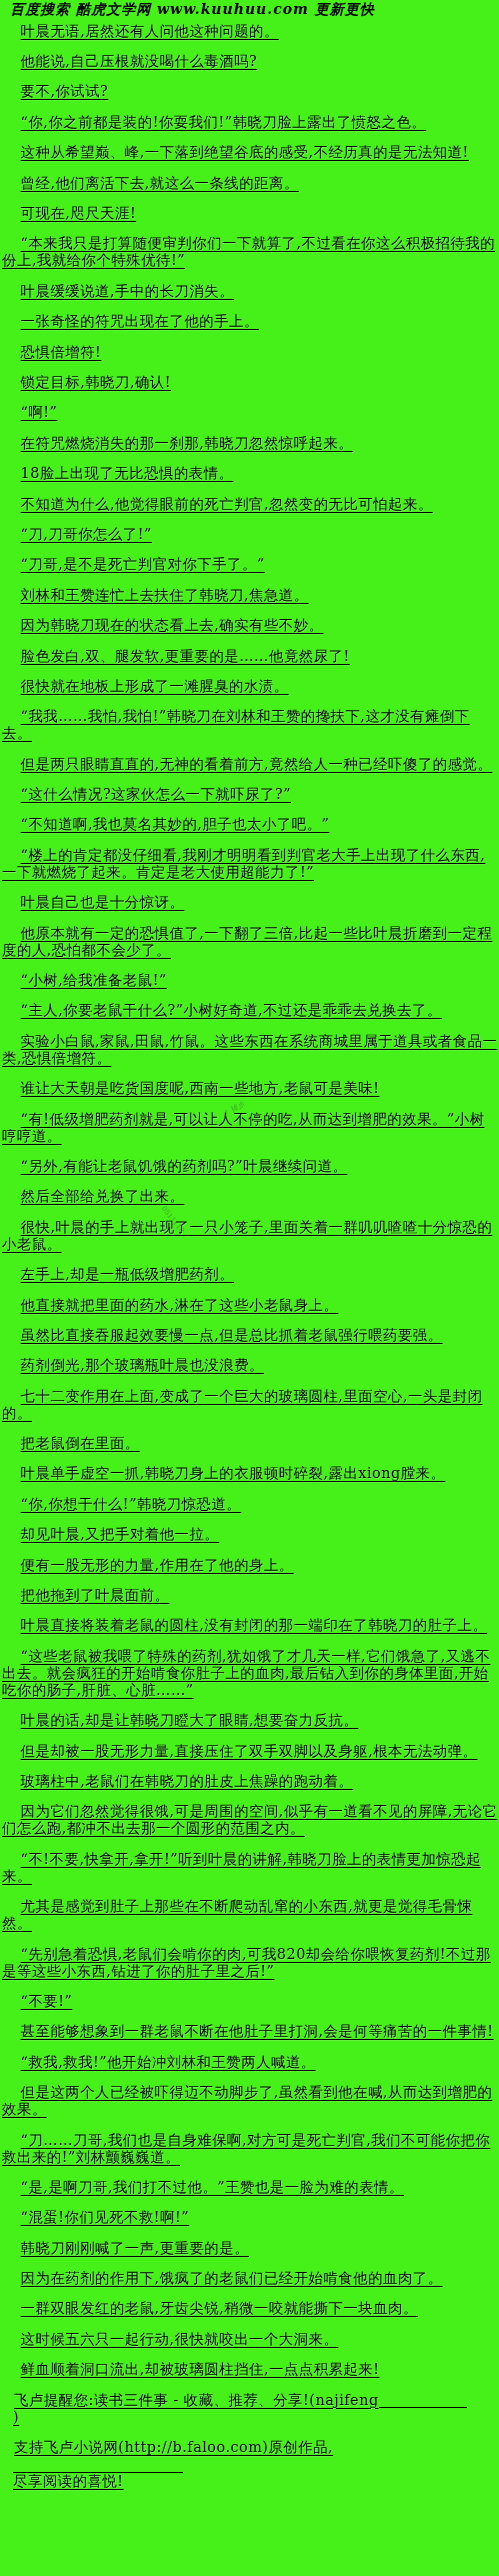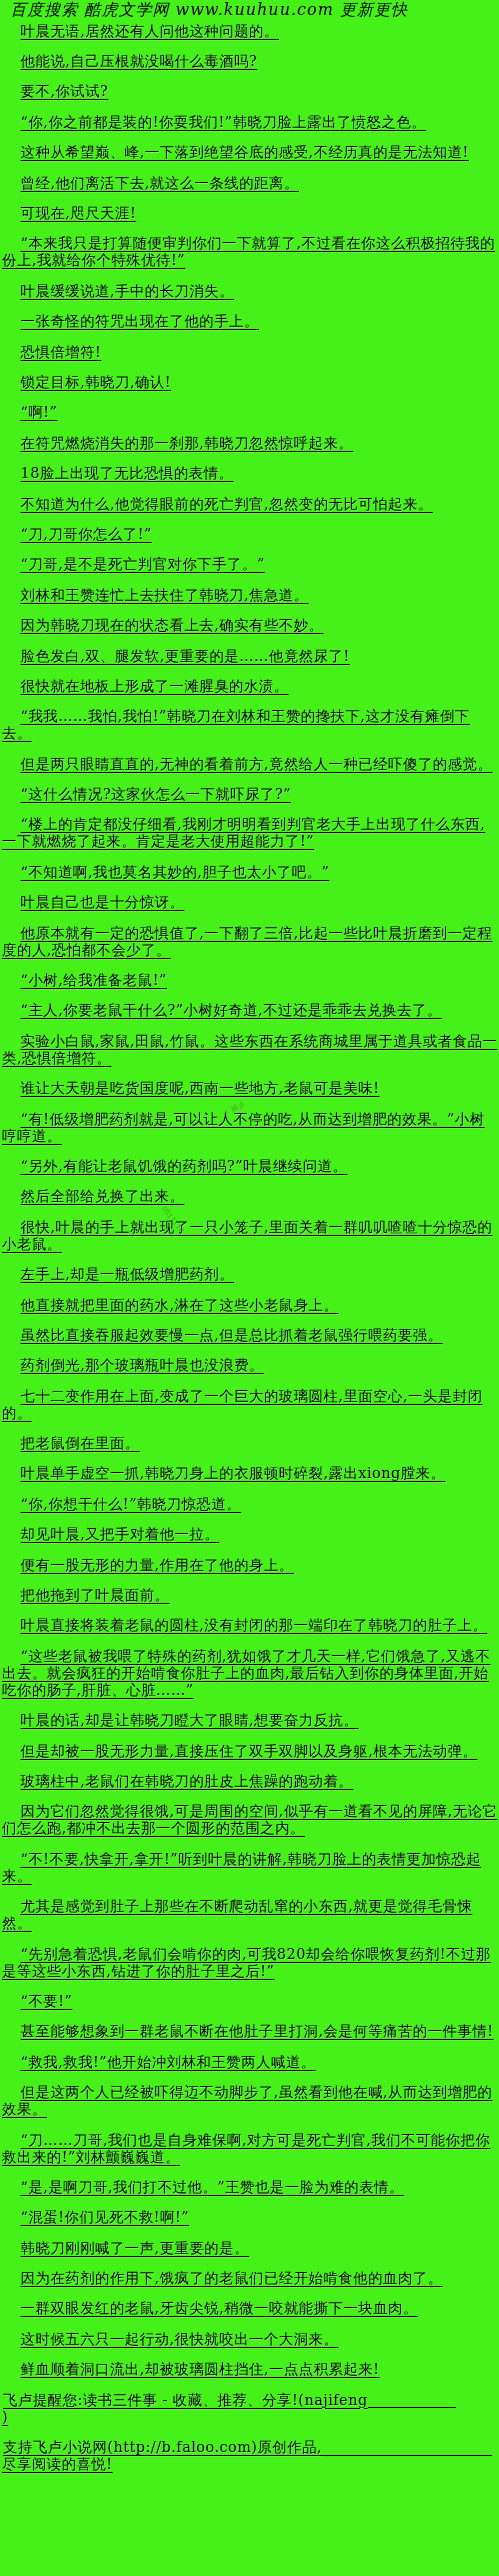--- a/index.html
+++ b/index.html
@@ -6,39 +6,39 @@
   #page{
     position:relative;
     width:500px;height:2741px;
     background:#46F019;
     overflow:hidden;
     font-family:"DejaVu Serif","Liberation Serif",serif;
     color:#000;
   }
   .banner{
     font-family:"DejaVu Serif","Liberation Serif",serif;
-    font-weight:normal;font-style:italic;
-    font-size:16px;line-height:13.4px;
+    font-weight:bold;font-style:italic;
+    font-size:14px;line-height:13.4px;
     padding:3.1px 0 0 10.3px;
     letter-spacing:1px;
     white-space:nowrap;
   }
   main{padding:6.2px 2.1px 0 2.1px;}
   .para{
     margin:0 0 13.4px 0;
     font-size:14.4px;line-height:17px;
     text-indent:18.5px;
     letter-spacing:0.5px;
     word-break:break-all;
     text-decoration:underline;
     text-decoration-thickness:1px;
     text-underline-offset:2.6px;
     text-shadow:0.5px 0.5px 0 rgba(255,255,255,0.30);
   }
-  .para.promo{text-indent:1px;}
+  .para.promo{text-indent:1px;margin-left:11px;}
   .ufill{
     display:inline-block;
     border-bottom:1px solid #000;
     height:13.4px;
     vertical-align:-3.6px;
   }
   .ufill.w170{width:88px;}
   .ufill.w330{width:170px;}
   .wm{
     position:absolute;
@@ -77,22 +77,22 @@
         <p class="para">不知道为什么,他觉得眼前的死亡判官,忽然变的无比可怕起来。</p>
         <p class="para">“刀,刀哥你怎么了!”</p>
         <p class="para">“刀哥,是不是死亡判官对你下手了。”</p>
         <p class="para">刘林和王赞连忙上去扶住了韩晓刀,焦急道。</p>
         <p class="para">因为韩晓刀现在的状态看上去,确实有些不妙。</p>
         <p class="para">脸色发白,双、腿发软,更重要的是……他竟然尿了!</p>
         <p class="para">很快就在地板上形成了一滩腥臭的水渍。</p>
         <p class="para">“我我……我怕,我怕!”韩晓刀在刘林和王赞的搀扶下,这才没有瘫倒下去。</p>
         <p class="para">但是两只眼睛直直的,无神的看着前方,竟然给人一种已经吓傻了的感觉。</p>
         <p class="para">“这什么情况?这家伙怎么一下就吓尿了?”</p>
+        <p class="para">“不知道啊,我也莫名其妙的,胆子也太小了吧。”</p>
         <p class="para">“楼上的肯定都没仔细看,我刚才明明看到判官老大手上出现了什么东西,一下就燃烧了起来。肯定是老大使用超能力了!”</p>
-        <p class="para">“不知道啊,我也莫名其妙的,胆子也太小了吧。”</p>
         <p class="para">叶晨自己也是十分惊讶。</p>
         <p class="para">他原本就有一定的恐惧值了,一下翻了三倍,比起一些比叶晨折磨到一定程度的人,恐怕都不会少了。</p>
         <p class="para">“小树,给我准备老鼠!”</p>
         <p class="para">“主人,你要老鼠干什么?”小树好奇道,不过还是乖乖去兑换去了。</p>
         <p class="para">实验小白鼠,家鼠,田鼠,竹鼠。这些东西在系统商城里属于道具或者食品一类,恐惧倍增符。</p>
         <p class="para">谁让大天朝是吃货国度呢,西南一些地方,老鼠可是美味!</p>
         <p class="para">“有!低级增肥药剂就是,可以让人不停的吃,从而达到增肥的效果。”小树哼哼道。</p>
         <p class="para">“另外,有能让老鼠饥饿的药剂吗?”叶晨继续问道。</p>
         <p class="para">然后全部给兑换了出来。</p>
         <p class="para">很快,叶晨的手上就出现了一只小笼子,里面关着一群叽叽喳喳十分惊恐的小老鼠。</p>

